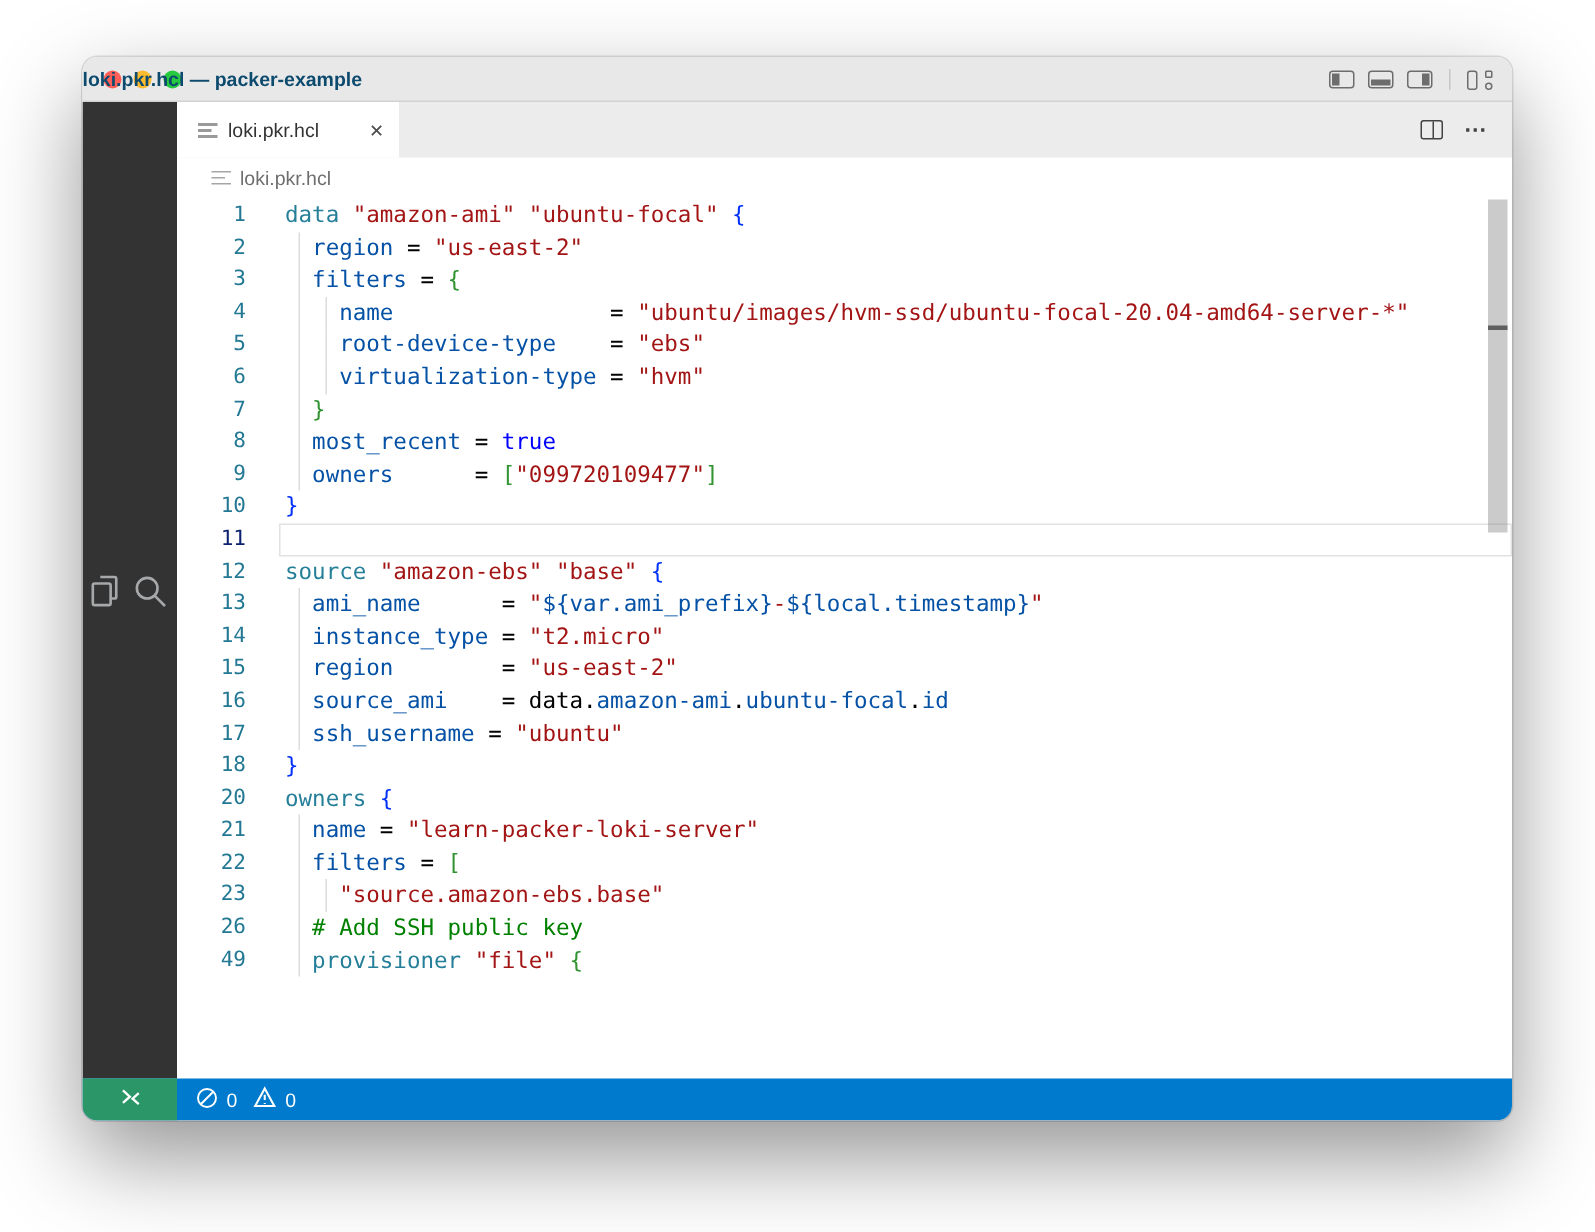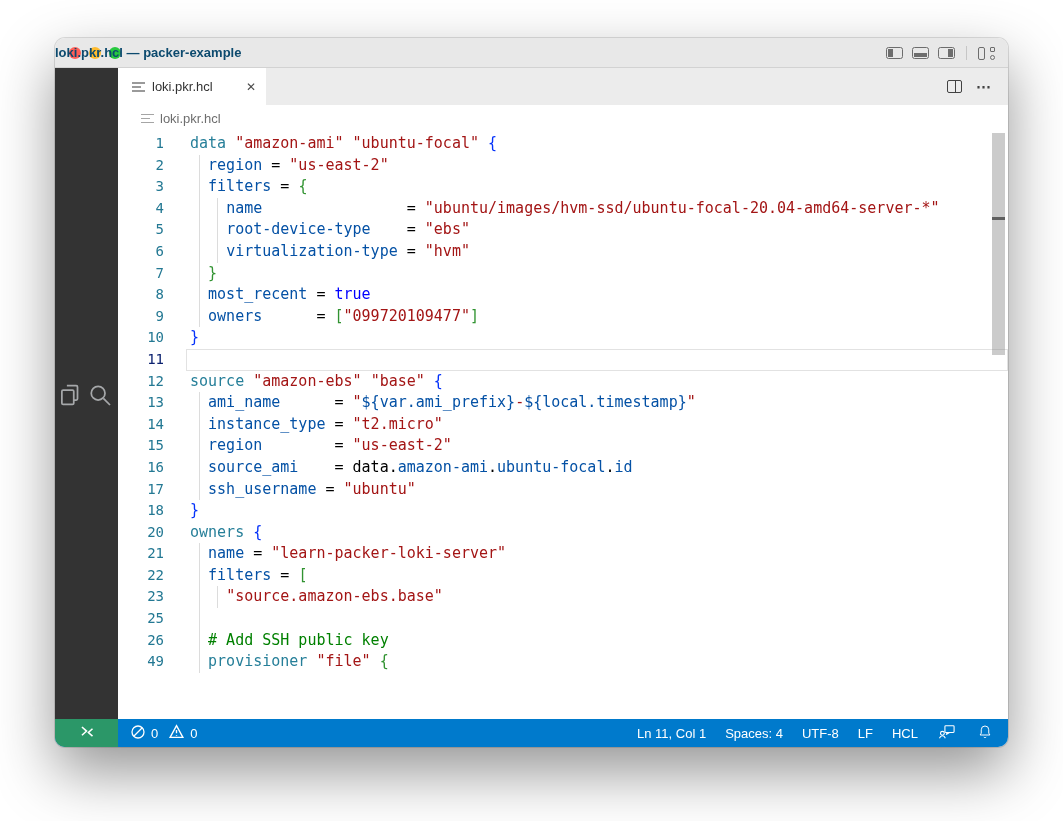--- a/index.html
+++ b/index.html
@@ -245,21 +245,20 @@
             <div class="line"><div class="ln">13</div><div class="lc"><i class="guide g1"></i><span class="tk-p">  </span><span class="tk-r">ami_name</span><span class="tk-p">      = </span><span class="tk-s">"</span><span class="tk-r">${var.ami_prefix}</span><span class="tk-s">-</span><span class="tk-r">${local.timestamp}</span><span class="tk-s">"</span></div></div>
             <div class="line"><div class="ln">14</div><div class="lc"><i class="guide g1"></i><span class="tk-p">  </span><span class="tk-r">instance_type</span><span class="tk-p"> = </span><span class="tk-s">"t2.micro"</span></div></div>
             <div class="line"><div class="ln">15</div><div class="lc"><i class="guide g1"></i><span class="tk-p">  </span><span class="tk-r">region</span><span class="tk-p">        = </span><span class="tk-s">"us-east-2"</span></div></div>
             <div class="line"><div class="ln">16</div><div class="lc"><i class="guide g1"></i><span class="tk-p">  </span><span class="tk-r">source_ami</span><span class="tk-p">    = </span><span class="tk-p">data.</span><span class="tk-r">amazon-ami</span><span class="tk-p">.</span><span class="tk-r">ubuntu-focal</span><span class="tk-p">.</span><span class="tk-r">id</span></div></div>
             <div class="line"><div class="ln">17</div><div class="lc"><i class="guide g1"></i><span class="tk-p">  </span><span class="tk-r">ssh_username</span><span class="tk-p"> = </span><span class="tk-s">"ubuntu"</span></div></div>
             <div class="line"><div class="ln">18</div><div class="lc"><span class="tk-b1">}</span></div></div>
             <div class="line"><div class="ln">20</div><div class="lc"><span class="tk-t">owners</span><span class="tk-p"> </span><span class="tk-b1">{</span></div></div>
             <div class="line"><div class="ln">21</div><div class="lc"><i class="guide g1"></i><span class="tk-p">  </span><span class="tk-r">name</span><span class="tk-p"> = </span><span class="tk-s">"learn-packer-loki-server"</span></div></div>
             <div class="line"><div class="ln">22</div><div class="lc"><i class="guide g1"></i><span class="tk-p">  </span><span class="tk-r">filters</span><span class="tk-p"> = </span><span class="tk-b2">[</span></div></div>
             <div class="line"><div class="ln">23</div><div class="lc"><i class="guide g1"></i><i class="guide g2"></i><span class="tk-p">    </span><span class="tk-s">"source.amazon-ebs.base"</span></div></div>
-            <div class="line"><div class="ln">25</div><div class="lc"><i class="guide g1"></i></div></div>
             <div class="line"><div class="ln">26</div><div class="lc"><i class="guide g1"></i><span class="tk-p">  </span><span class="tk-c"># Add SSH public key</span></div></div>
             <div class="line"><div class="ln">49</div><div class="lc"><i class="guide g1"></i><span class="tk-p">  </span><span class="tk-t">provisioner</span><span class="tk-p"> </span><span class="tk-s">"file"</span><span class="tk-p"> </span><span class="tk-b2">{</span></div></div>
           </div>
         <div class="scrollbar">
           <div class="scroll-mark"></div>
         </div>
       </div>
     </div>
   </div>
 
@@ -275,32 +274,15 @@
             <circle cx="8" cy="8" r="6"></circle>
             <path d="M4 12 L12 4"></path>
           </svg></span>
       <span class="sb-item">0</span>
       <span style="margin-left:5px;"><svg width="17" height="17" viewBox="0 0 16 16">
             <path d="M8 2.5 L14 13.5 H2z"></path>
             <path d="M8 6.5v3.2M8 11.6v.6"></path>
           </svg></span>
       <span class="sb-item">0</span>
     </div>
-    <div class="sb-right">
-      <span class="sb-item">Ln 11, Col 1</span>
-      <span class="sb-item">Spaces: 4</span>
-      <span class="sb-item">UTF-8</span>
-      <span class="sb-item">LF</span>
-      <span class="sb-item">HCL</span>
-      <span><svg width="20" height="20" viewBox="0 0 24 24">
-            <rect x="9.5" y="4.5" width="11" height="8" rx="1"></rect>
-            <path d="M12.5 12.5 L11 15 L15 12.5"></path>
-            <circle cx="6.5" cy="13.5" r="2.3"></circle>
-            <path d="M3 19.5c.7-2.2 2-3 3.5-3s2.8.8 3.5 3"></path>
-          </svg></span>
-      <span><svg width="18" height="18" viewBox="0 0 24 24">
-            <path d="M12 4a5 5 0 0 1 5 5v4.5l1.5 2.5H5.5L7 13.5V9a5 5 0 0 1 5-5z"></path>
-            <path d="M10.5 18.5a1.6 1.6 0 0 0 3 0"></path>
-          </svg></span>
-    </div>
   </div>
 
 </div>
 
 </body></html>

